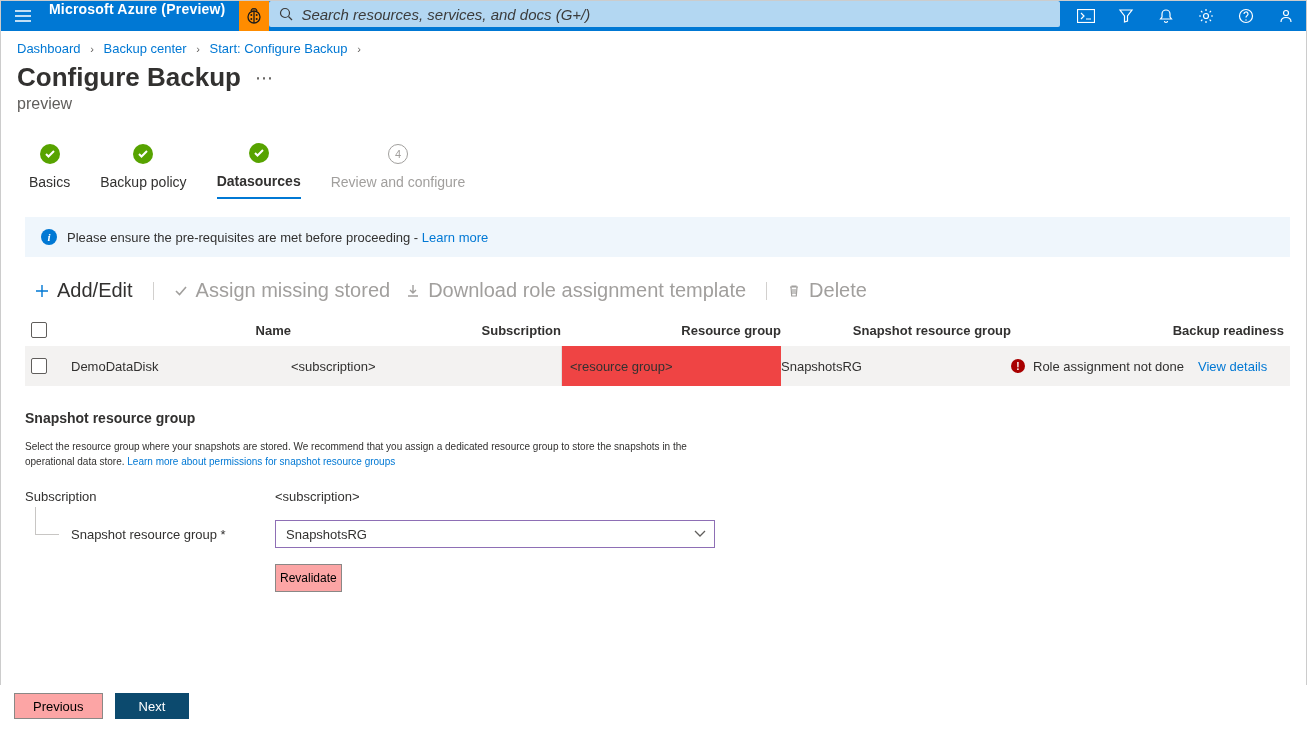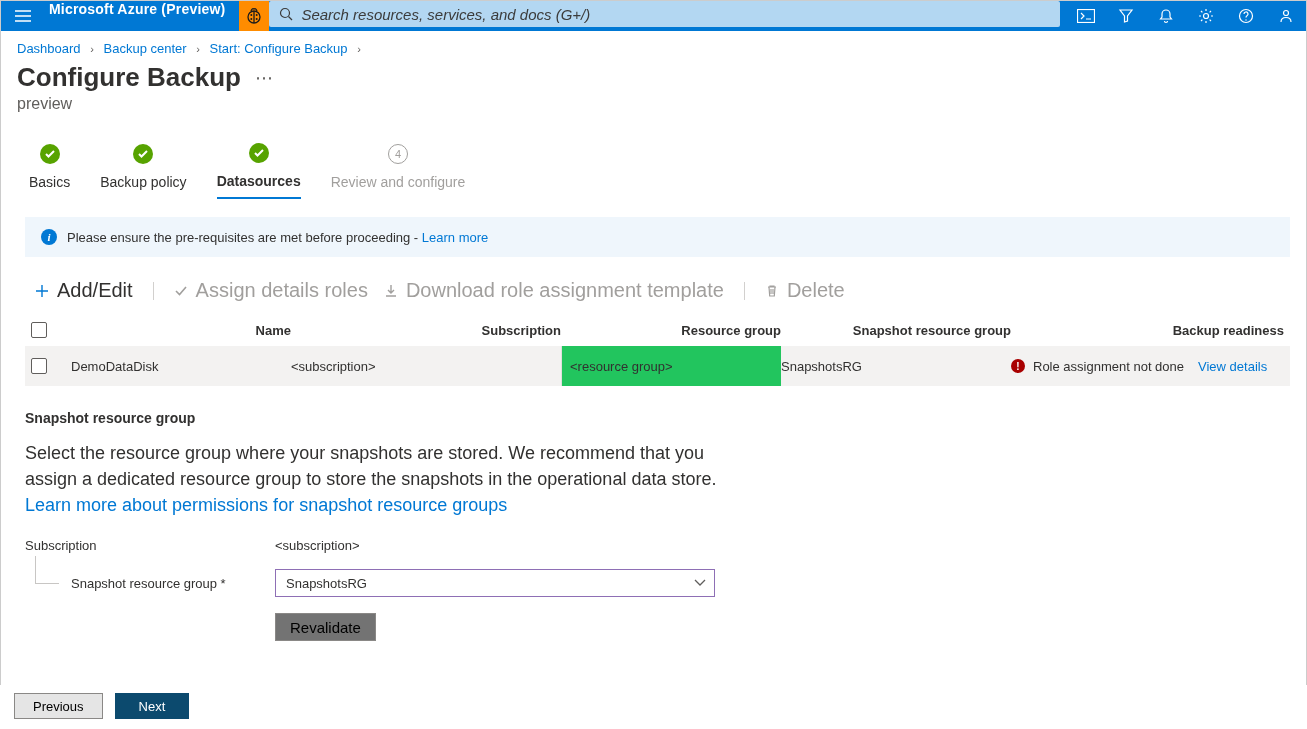--- a/index.html
+++ b/index.html
@@ -46,43 +46,43 @@
   .toolbar { display:flex; align-items:center; gap:8px; padding: 20px 16px 10px 30px; font-size:20px; color:#323130; }
   .tbtn { display:flex; align-items:center; gap:8px; cursor:pointer; padding: 2px 4px; }
   .tbtn.disabled { color:#a19f9d; cursor:default; }
   .sep { width:1px; height:18px; background:#d2d0ce; margin: 0 8px; }
 
   
   .table { padding: 0 16px 0 24px; }
   .thead, .trow { display:grid; grid-template-columns: 40px 220px 270px 220px 230px 1fr; align-items:center; }
   .thead { font-weight:600; padding: 8px 6px; text-align: right; }
   .trow { background:#f3f2f1; height:40px; padding: 0 6px; }
-  .trow .cell-rg { background:#22c55e; height:100%; display:flex; align-items:center; border-left:1px solid #e1dfdd; padding-left:8px; }
+  .trow .cell-rg { background:#ef4444; height:100%; display:flex; align-items:center; border-left:1px solid #e1dfdd; padding-left:8px; }
   .chk { width:16px; height:16px; border:1px solid #605e5c; border-radius:2px; background:#fff; cursor:pointer; }
   .readiness { display:flex; align-items:center; gap:8px; }
   .err { width:14px; height:14px; border-radius:50%; background:#a80000; color:#fff; display:flex; align-items:center; justify-content:center; font-size:10px; font-weight:bold; }
   .viewdetails { color:#0078d4; text-decoration:none; margin-left:6px; }
 
   
   .section { padding: 24px 24px 0 24px; max-width: 760px; }
   .section h3 { font-size:14px; font-weight:700; margin-bottom:14px; }
-  .section p { font-size:18px; line-height:1.45; color:#323130;margin-top:12px; }
+  .section p { font-size:10px; line-height:1.45; color:#323130;margin-top:12px; }
   .section a { color:#0078d4; text-decoration:none; }
 
   .formgrid { padding: 20px 24px 0 24px; display:grid; grid-template-columns: 250px 460px; row-gap: 16px; align-items:center; font-size:13px; }
   .tree-indent { position:relative; padding-left: 46px; }
   .tree-indent::before { content:""; position:absolute; left:10px; top:-20px; bottom:50%; width:1px; background:#c8c6c4; }
   .tree-indent::after { content:""; position:absolute; left:10px; top:50%; width:24px; height:1px; background:#c8c6c4; }
   .dd { width:440px; height:28px; border:1px solid #8e6fb5; padding: 0 28px 0 10px; background:#fff; position:relative; display:flex; align-items:center; cursor:pointer; }
   .dd .caret { position:absolute; right:8px; }
-  .btn { height: 28px; border:1px solid #8a8886; background:#737373; padding: 0 14px; font-size:15px; cursor:pointer; }
+  .btn { height: 28px; border:1px solid #8a8886; background:#fca5a5; padding: 0 4px; font-size:12px; cursor:pointer; }
 
   
   .footer { position:absolute; left:0; bottom:0; width:100%; padding: 8px 14px 10px 14px; display:flex; gap:12px; background:#fff; }
-  .btn-secondary { height:26px; border:1px solid #8a8886; background:#e5e5e5; padding: 0 18px; font-size:13px; cursor:pointer; }
+  .btn-secondary { height:26px; border:1px solid #8a8886; background:#fca5a5; padding: 0 18px; font-size:13px; cursor:pointer; }
   .btn-primary { height:26px; border:none; background:#0c4a6e; color:#fff; padding: 0 24px; font-size:13px; cursor:pointer; }
 
   svg { display:block; }
 </style>
 </head>
 <body>
 
 <div class="topbar">
   <div class="hamburger">
     <svg width="16" height="12" viewBox="0 0 16 12">
@@ -206,21 +206,21 @@
     <svg width="14" height="14" viewBox="0 0 14 14">
         <path d="M7 1v12M1 7h12" stroke="#0078d4" stroke-width="1.4"></path>
       </svg>
     <span>Add/Edit</span>
   </div>
   <span class="sep"></span>
   <div class="tbtn disabled">
     <svg width="14" height="14" viewBox="0 0 14 14">
         <path d="M2 7l3.5 3.5L12 3" fill="none" stroke="#a19f9d" stroke-width="1.6"></path>
       </svg>
-    <span>Assign details roles</span>
+    <span>Assign missing stored</span>
   </div>
   <div class="tbtn disabled">
     <svg width="14" height="14" viewBox="0 0 14 14">
         <path d="M7 1v8M4 6l3 3 3-3M2 12h10" fill="none" stroke="#a19f9d" stroke-width="1.4"></path>
       </svg>
     <span>Download role assignment template</span>
   </div>
   <span class="sep"></span>
   <div class="tbtn disabled">
     <svg width="14" height="14" viewBox="0 0 14 14">

